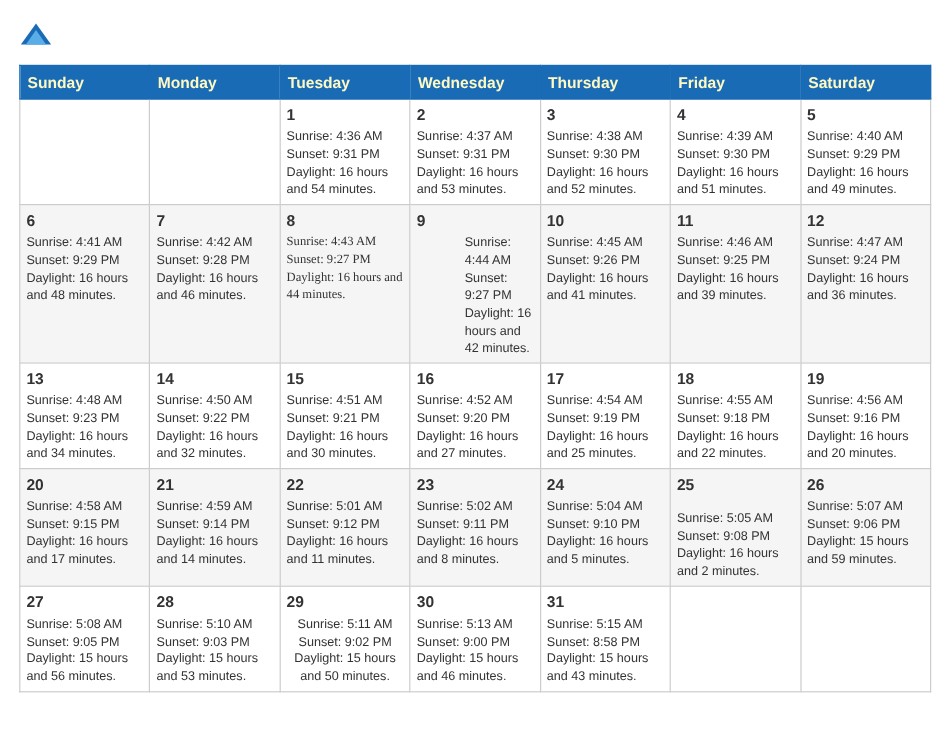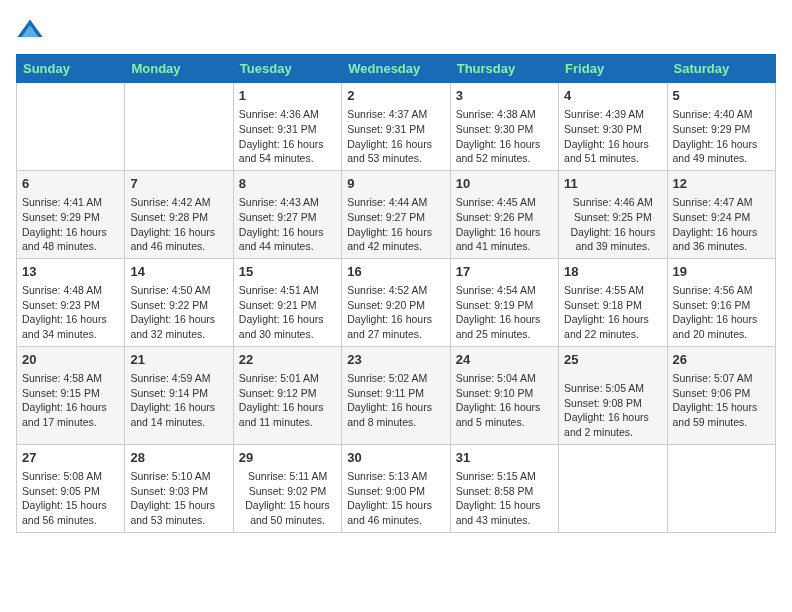--- a/index.html
+++ b/index.html
@@ -53,21 +53,21 @@
       font-size: 15px;
       color: #333;
     }
     table {
       width: 100%;
       border-collapse: collapse;
       font-size: 11px;
     }
     thead tr th {
       background-color: #1a6bb5;
-      color: #86efac;
+      color: #fef9c3;
       padding: 6px 6px;
       text-align: left;
       font-size: 13px;
       font-weight: bold;
       border: 1px solid #1a6bb5;
     }
     tbody tr td {
       border: 1px solid #ccc;
       vertical-align: top;
       padding: 4px 5px;
@@ -171,39 +171,39 @@
 Daylight: 16 hours and 48 minutes.</div>
         </td>
         <td>
           <span class="day-number">7</span>
           <div class="day-info" style="white-space: pre-line;">Sunrise: 4:42 AM
 Sunset: 9:28 PM
 Daylight: 16 hours and 46 minutes.</div>
         </td>
         <td>
           <span class="day-number">8</span>
-          <div class="day-info" style="white-space: pre-line;">Sunrise: 4:43 AM
+          <div class="day-info" style="white-space: pre-line; font-family: Liberation Serif, serif;">Sunrise: 4:43 AM
 Sunset: 9:27 PM
 Daylight: 16 hours and 44 minutes.</div>
         </td>
         <td>
           <span class="day-number">9</span>
-          <div class="day-info" style="white-space: pre-line;">Sunrise: 4:44 AM
+          <div class="day-info" style="white-space: pre-line; margin-left: 40px;">Sunrise: 4:44 AM
 Sunset: 9:27 PM
 Daylight: 16 hours and 42 minutes.</div>
         </td>
         <td>
           <span class="day-number">10</span>
           <div class="day-info" style="white-space: pre-line;">Sunrise: 4:45 AM
 Sunset: 9:26 PM
 Daylight: 16 hours and 41 minutes.</div>
         </td>
         <td>
           <span class="day-number">11</span>
-          <div class="day-info" style="white-space: pre-line; text-align: center;">Sunrise: 4:46 AM
+          <div class="day-info" style="white-space: pre-line;">Sunrise: 4:46 AM
 Sunset: 9:25 PM
 Daylight: 16 hours and 39 minutes.</div>
         </td>
         <td>
           <span class="day-number">12</span>
           <div class="day-info" style="white-space: pre-line;">Sunrise: 4:47 AM
 Sunset: 9:24 PM
 Daylight: 16 hours and 36 minutes.</div>
         </td>
       </tr>

